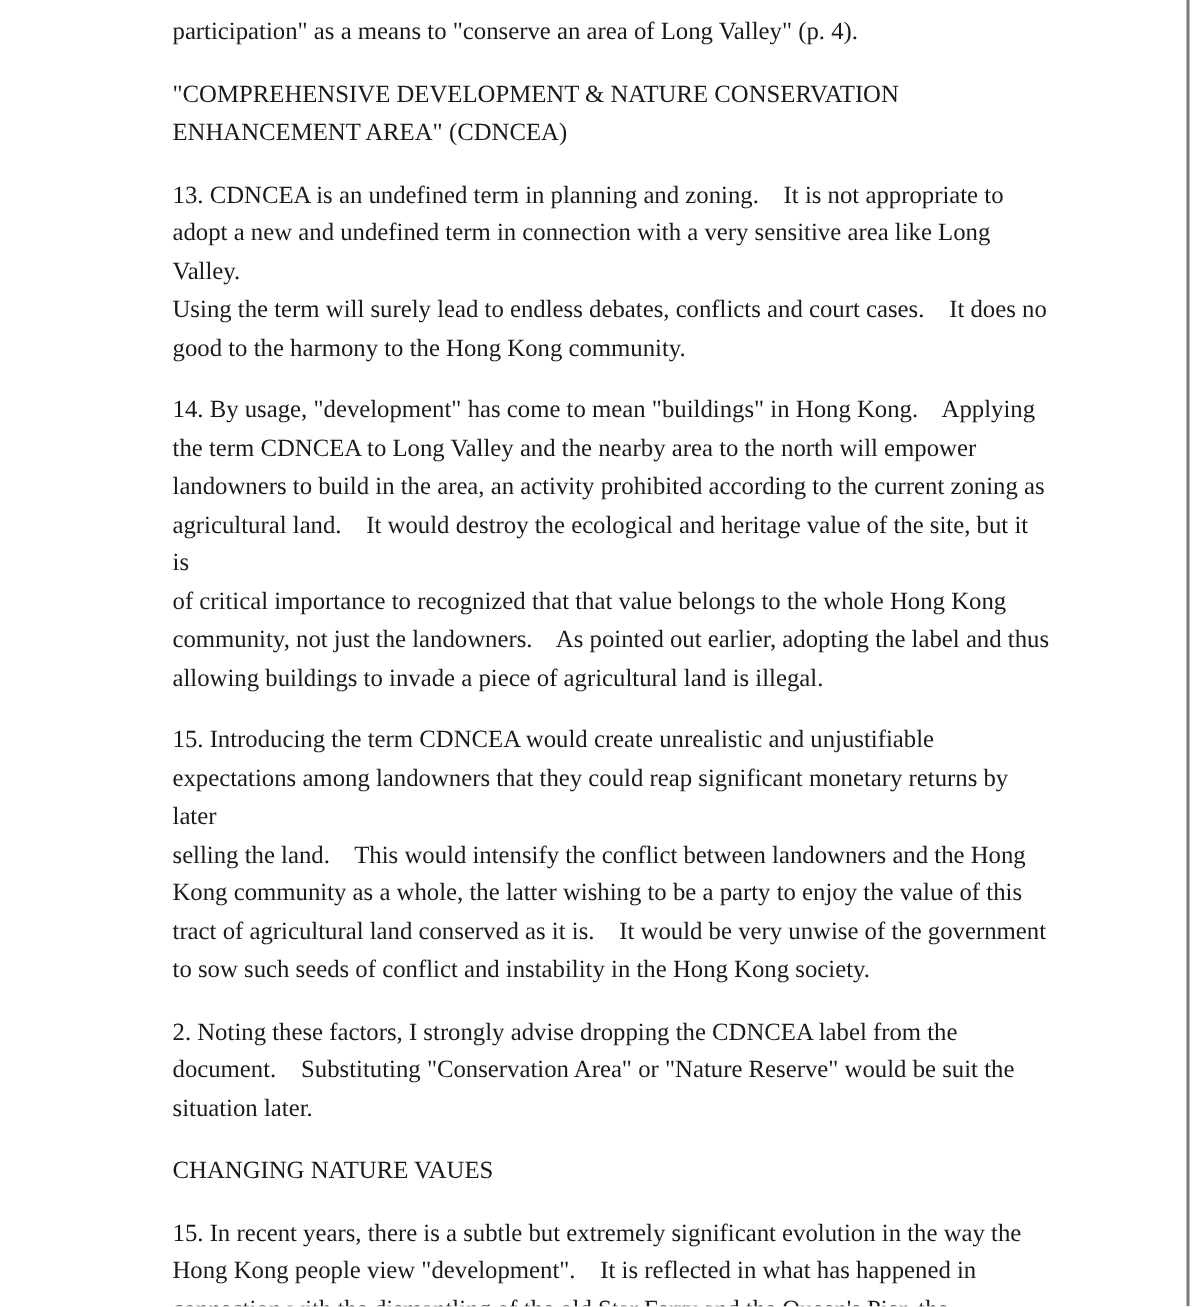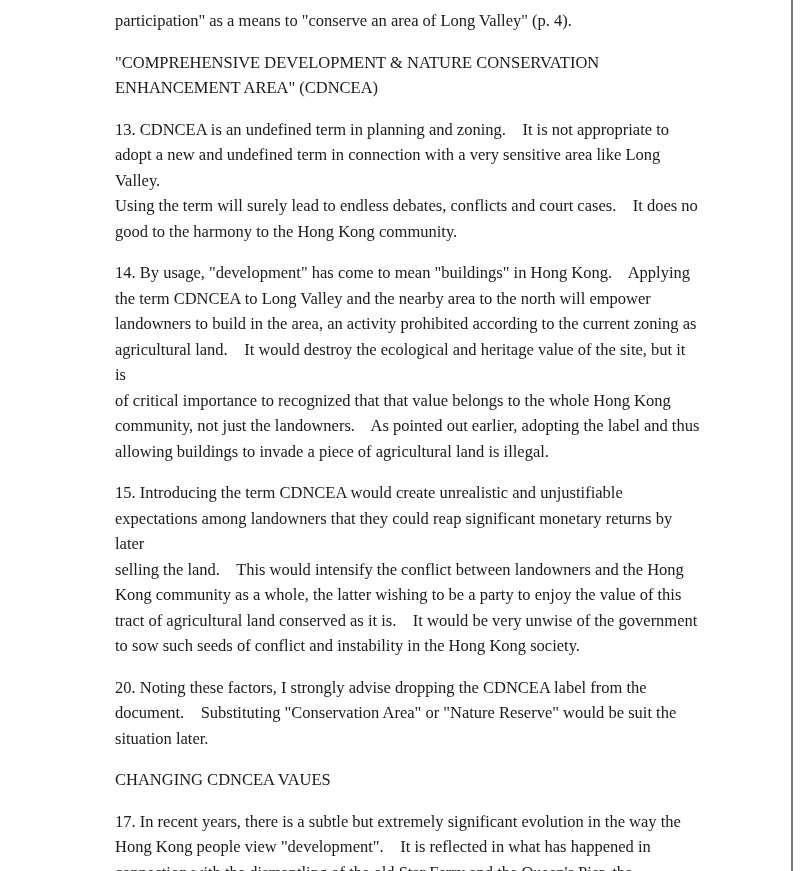--- a/index.html
+++ b/index.html
@@ -41,18 +41,18 @@
 </head>
 <body>
 
 <div class="page">
   <div class="content">
       <p class="block paragraph"><span>participation" as a means to "conserve an area of Long Valley" (p. 4).</span></p>
       <p class="block heading"><span>"COMPREHENSIVE DEVELOPMENT &amp; NATURE CONSERVATION</span><br><span>ENHANCEMENT AREA" (CDNCEA)</span></p>
       <p class="block paragraph"><span>13. CDNCEA is an undefined term in planning and zoning.    It is not appropriate to</span><br><span>adopt a new and undefined term in connection with a very sensitive area like Long Valley.</span><br><span>Using the term will surely lead to endless debates, conflicts and court cases.    It does no</span><br><span>good to the harmony to the Hong Kong community.</span></p>
       <p class="block paragraph"><span>14. By usage, "development" has come to mean "buildings" in Hong Kong.    Applying</span><br><span>the term CDNCEA to Long Valley and the nearby area to the north will empower</span><br><span>landowners to build in the area, an activity prohibited according to the current zoning as</span><br><span>agricultural land.    It would destroy the ecological and heritage value of the site, but it is</span><br><span>of critical importance to recognized that that value belongs to the whole Hong Kong</span><br><span>community, not just the landowners.    As pointed out earlier, adopting the label and thus</span><br><span>allowing buildings to invade a piece of agricultural land is illegal.</span></p>
       <p class="block paragraph"><span>15. Introducing the term CDNCEA would create unrealistic and unjustifiable</span><br><span>expectations among landowners that they could reap significant monetary returns by later</span><br><span>selling the land.    This would intensify the conflict between landowners and the Hong</span><br><span>Kong community as a whole, the latter wishing to be a party to enjoy the value of this</span><br><span>tract of agricultural land conserved as it is.    It would be very unwise of the government</span><br><span>to sow such seeds of conflict and instability in the Hong Kong society.</span></p>
-      <p class="block paragraph"><span>20. Noting these factors, I strongly advise dropping the CDNCEA label from the</span><br><span>document.    Substituting "Conservation Area" or "Nature Reserve" would be suit the</span><br><span>situation later.</span></p>
-      <p class="block heading"><span>CHANGING CDNCEA VAUES</span></p>
-      <p class="block paragraph"><span>17. In recent years, there is a subtle but extremely significant evolution in the way the</span><br><span>Hong Kong people view "development".    It is reflected in what has happened in</span><br><span>connection with the dismantling of the old Star Ferry and the Queen's Pier, the</span><br><br></p>
+      <p class="block paragraph"><span>2. Noting these factors, I strongly advise dropping the CDNCEA label from the</span><br><span>document.    Substituting "Conservation Area" or "Nature Reserve" would be suit the</span><br><span>situation later.</span></p>
+      <p class="block heading"><span>CHANGING NATURE VAUES</span></p>
+      <p class="block paragraph"><span>15. In recent years, there is a subtle but extremely significant evolution in the way the</span><br><span>Hong Kong people view "development".    It is reflected in what has happened in</span><br><span>connection with the dismantling of the old Star Ferry and the Queen's Pier, the</span><br><br></p>
     </div>
   <div class="right-border"></div>
 </div>
 
 </body></html>

